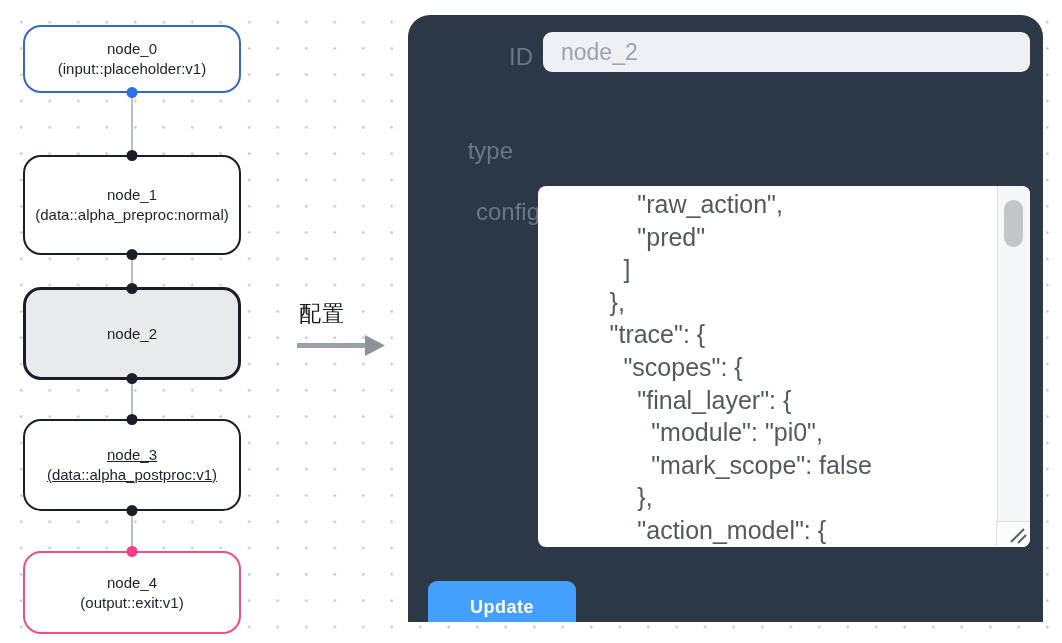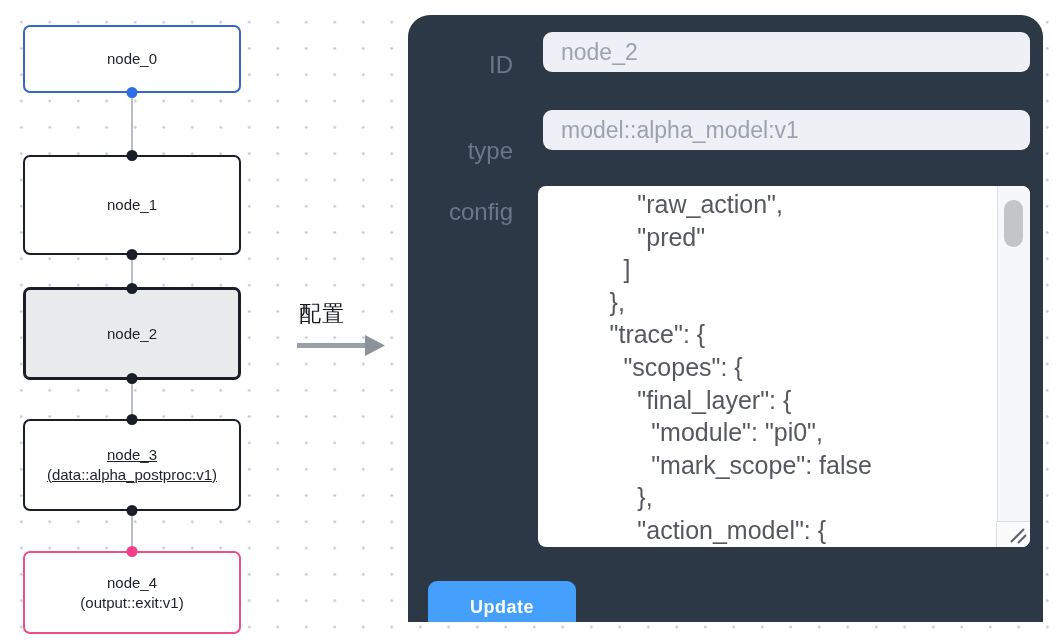--- a/index.html
+++ b/index.html
@@ -9,21 +9,21 @@
   }
   .dot-grid{
     position:absolute;inset:0;z-index:0;
     background-image:radial-gradient(circle,#c9ccd2 1.2px,transparent 1.5px);
     background-size:28.5px 26.3px;background-position:7px 9px;
   }
   
   .edge{position:absolute;left:131px;width:2px;background:#b9bdc4;z-index:1;}
   .node{
     position:absolute;left:23px;width:218px;box-sizing:border-box;z-index:2;
-    background:#ffffff;border:2px solid #1a1e28;border-radius:7px;
+    background:#ffffff;border:2px solid #1a1e28;border-radius:18px;
     display:flex;flex-direction:column;align-items:center;justify-content:center;
     text-align:center;color:#1d212a;font-size:15px;line-height:20px;
   }
   .node .node-title{font-weight:400;}
   .node .node-type{width:204px;word-break:break-all;}
   .node-0{top:25px;height:68px;border-color:#3566cb;}
   .node-1{top:155px;height:100px;}
   .node-2{top:287px;height:93px;background:#e9eaec;border-width:3px;}
   .node-3{top:419px;height:92px;text-decoration:underline;}
   .node-4{top:551px;height:83px;border-color:#ee4d86;}
@@ -43,23 +43,23 @@
   .transition-arrow{position:absolute;left:295px;top:333px;z-index:2;}
   
   .panel{
     position:absolute;left:408px;top:15px;width:635px;height:607px;z-index:4;
     background:#2d3847;border-radius:22px 22px 0 0;overflow:hidden;
   }
   .flabel{
     position:absolute;left:0;width:105px;text-align:right;
     font-size:24px;color:#6c7689;
   }
-  .flabel-id{top:36px;}
+  .flabel-id{top:28px;padding-left:20px;}
   .flabel-type{top:102px;margin-top:20px;}
-  .flabel-config{top:183px;}
+  .flabel-config{top:183px;padding-left:27px;}
   .field{
     position:absolute;left:135px;width:487px;height:40px;box-sizing:border-box;
     background:#eef0f5;border-radius:9px;display:flex;align-items:center;
     padding:0 18px;font-size:23px;color:#9ba3b0;white-space:nowrap;overflow:hidden;
   }
   .field-id{top:17px;}
   .field-type{top:95px;}
   .config-box{
     position:absolute;left:130px;top:171px;width:492px;height:361px;
     background:#ffffff;border-radius:8px;overflow:hidden;
@@ -93,26 +93,28 @@
 
 <div class="dot-grid"></div>
 
 <div class="edge" style="top:93px;height:62px;"></div>
 <div class="edge" style="top:247px;height:40px;"></div>
 <div class="edge" style="top:380px;height:39px;"></div>
 <div class="edge" style="top:511px;height:40px;"></div>
 
 <div class="node node-0">
   <div class="node-title">node_0</div>
+  <div class="node-type">(input::placeholder:v1)</div>
   <span class="port port-bottom port-blue"></span>
 </div>
 
 <div class="node node-1">
   <span class="port port-top"></span>
   <div class="node-title">node_1</div>
+  <div class="node-type">(data::alpha_preproc:normal)</div>
   <span class="port port-bottom"></span>
 </div>
 
 <div class="node node-2">
   <span class="port port-top"></span>
   <div class="node-title">node_2</div>
   <span class="port port-bottom"></span>
 </div>
 
 <div class="node node-3">
@@ -133,21 +135,20 @@
   <rect x="2" y="10" width="70" height="5" fill="#9aa0a8"></rect>
   <polygon points="70,2 90,12.5 70,23" fill="#8d9299"></polygon>
 </svg>
 
 <div class="panel">
 
   <div class="flabel flabel-id">ID</div>
   <div class="field field-id">node_2</div>
 
   <div class="flabel flabel-type">type</div>
-  <div class="field field-type">model::alpha_model:v1</div>
 
   <div class="flabel flabel-config">config</div>
   <div class="config-box">
     <pre class="config-text">            "raw_action",
             "pred"
           ]
         },
         "trace": {
           "scopes": {
             "final_layer": {

